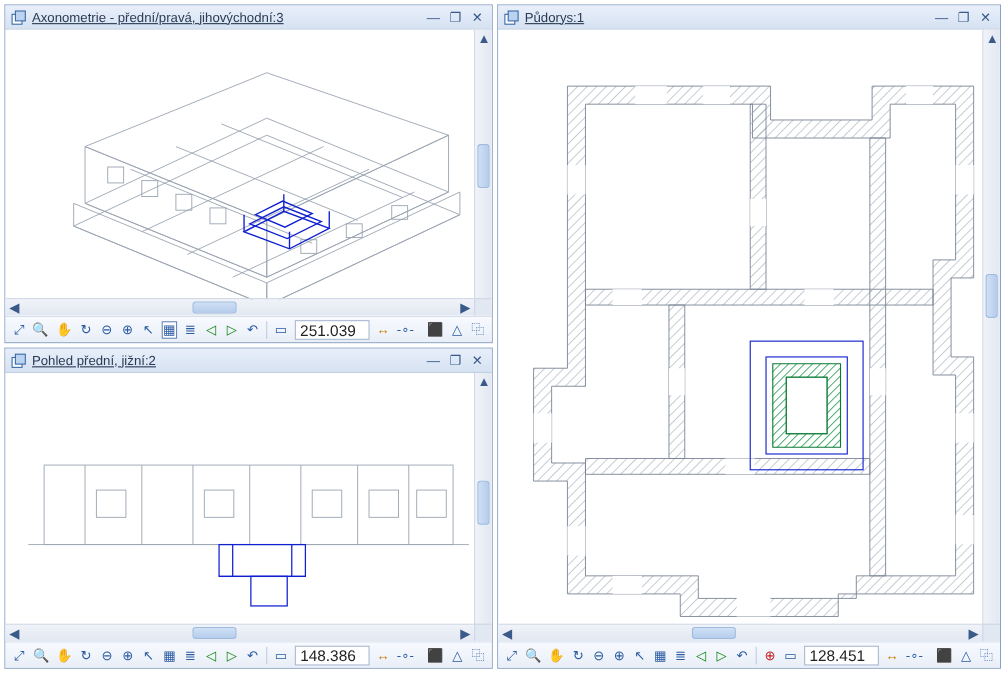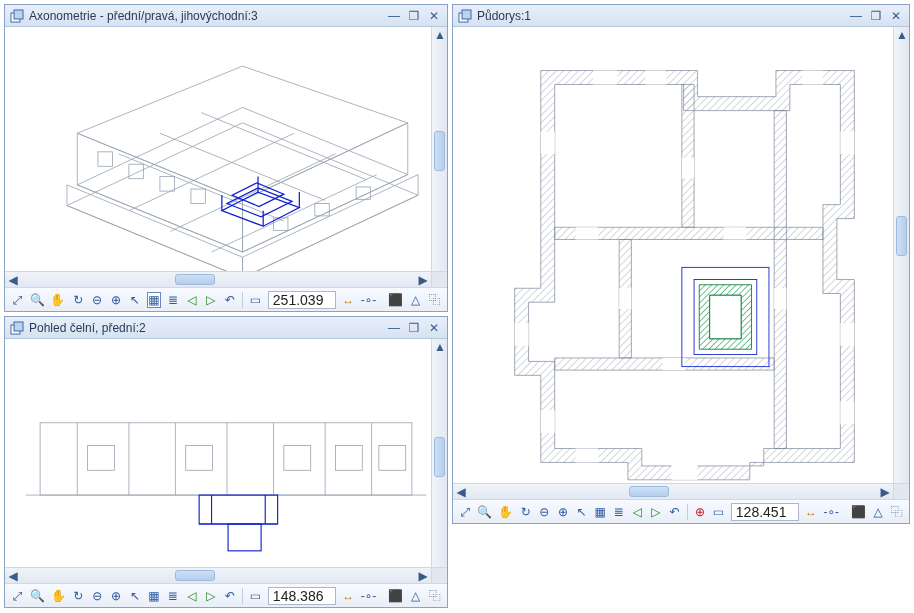--- a/index.html
+++ b/index.html
@@ -1,21 +1,21 @@
 <!DOCTYPE html>
 <html><head>
 <meta charset="utf-8">
 <style>
   * { box-sizing: border-box; margin: 0; padding: 0; }
   html, body { width: 914px; height: 613px; font-family: "Segoe UI", Tahoma, sans-serif; font-size: 12px; background: #fff; overflow: hidden; }
   .workspace { position: relative; width: 914px; height: 613px; }
   .panel { position: absolute; border: 1px solid #8aa3c5; background: #fff; display: flex; flex-direction: column; }
   .titlebar { height: 22px; background: linear-gradient(#e8effa, #d6e2f2); border-bottom: 1px solid #b5c6dd; display: flex; align-items: center; padding: 0 4px; }
   .titlebar .app-icon { width: 16px; height: 14px; margin-right: 4px; display:flex; align-items:center; justify-content:center; }
-  .titlebar .title { flex: 1; color: #2b3a55; font-size: 12px; white-space: nowrap; overflow: hidden; }
+  .titlebar .title { flex: 1; color: #2b3a55; font-size: 12px; white-space: nowrap; overflow: hidden; text-decoration: underline; }
   .titlebar .winbtn { width: 18px; height: 16px; margin-left: 2px; border: 1px solid transparent; border-radius: 2px; display:flex; align-items:center; justify-content:center; color:#3a5a8a; cursor:pointer; }
   .viewport { flex: 1; background:#fff; position:relative; overflow:hidden; }
   .toolbar { height: 24px; border-top:1px solid #cfd8e6; background: linear-gradient(#f7faff, #e9eef7); display:flex; align-items:center; padding:0 6px; gap:6px; }
   .tbicon { width:16px; height:16px; display:flex; align-items:center; justify-content:center; cursor:pointer; color:#2b5aa0; }
   .tbicon.green { color:#1a8a1a; }
   .tbicon.red { color:#c02020; }
   .tbicon.orange { color:#cc7a00; }
   .tbsep { width:1px; height:16px; background:#c0cddf; }
   .measure { width:68px; height:18px; border:1px solid #a9b8cf; background:#fff; font-size:14px; padding:0 4px; color:#222; }
   .scroll-v { position:absolute; top:0; right:0; bottom:0; width:16px; background:linear-gradient(90deg,#f0f3f8,#e2e8f2); border-left:1px solid #cfd8e6; }
@@ -126,21 +126,21 @@
   </div>
 
   <div class="panel" style="left:4px; top:316px; width:444px; height:292px;">
     <div class="titlebar">
       <span class="app-icon">
         <svg width="14" height="14" viewBox="0 0 14 14">
             <rect x="1" y="4" width="9" height="9" fill="#fff" stroke="#3a6aa8"></rect>
             <rect x="4" y="1" width="9" height="9" fill="#bcd3ef" stroke="#3a6aa8"></rect>
           </svg>
       </span>
-      <span class="title">Pohled čelní, přední:2</span>
+      <span class="title">Pohled přední, jižní:2</span>
       <span class="winbtn">—</span>
       <span class="winbtn">❐</span>
       <span class="winbtn">✕</span>
     </div>
     <div class="viewport">
       <svg class="drawing" viewBox="0 0 428 230">
         <g stroke="#9aa5b2" stroke-width="0.8" fill="none">
 
           <line x1="20" y1="148" x2="408" y2="148"></line>
           <rect x="34" y="78" width="360" height="70"></rect>
@@ -198,21 +198,21 @@
       <input class="measure" value="148.386" style="">
       <span class="tbicon orange">↔</span>
       <span class="tbicon">-∘-</span>
       <span style="flex:1"></span>
       <span class="tbicon orange">⬛</span>
       <span class="tbicon">△</span>
       <span class="tbicon">⿻</span>
     </div>
   </div>
 
-  <div class="panel" style="left:452px; top:4px; width:458px; height:520px;justify-content:flex-end;">
+  <div class="panel" style="left:452px; top:4px; width:458px; height:604px;justify-content:flex-end;">
     <div class="titlebar">
       <span class="app-icon">
         <svg width="14" height="14" viewBox="0 0 14 14">
             <rect x="1" y="4" width="9" height="9" fill="#fff" stroke="#3a6aa8"></rect>
             <rect x="4" y="1" width="9" height="9" fill="#bcd3ef" stroke="#3a6aa8"></rect>
           </svg>
       </span>
       <span class="title">Půdorys:1</span>
       <span class="winbtn">—</span>
       <span class="winbtn">❐</span>

